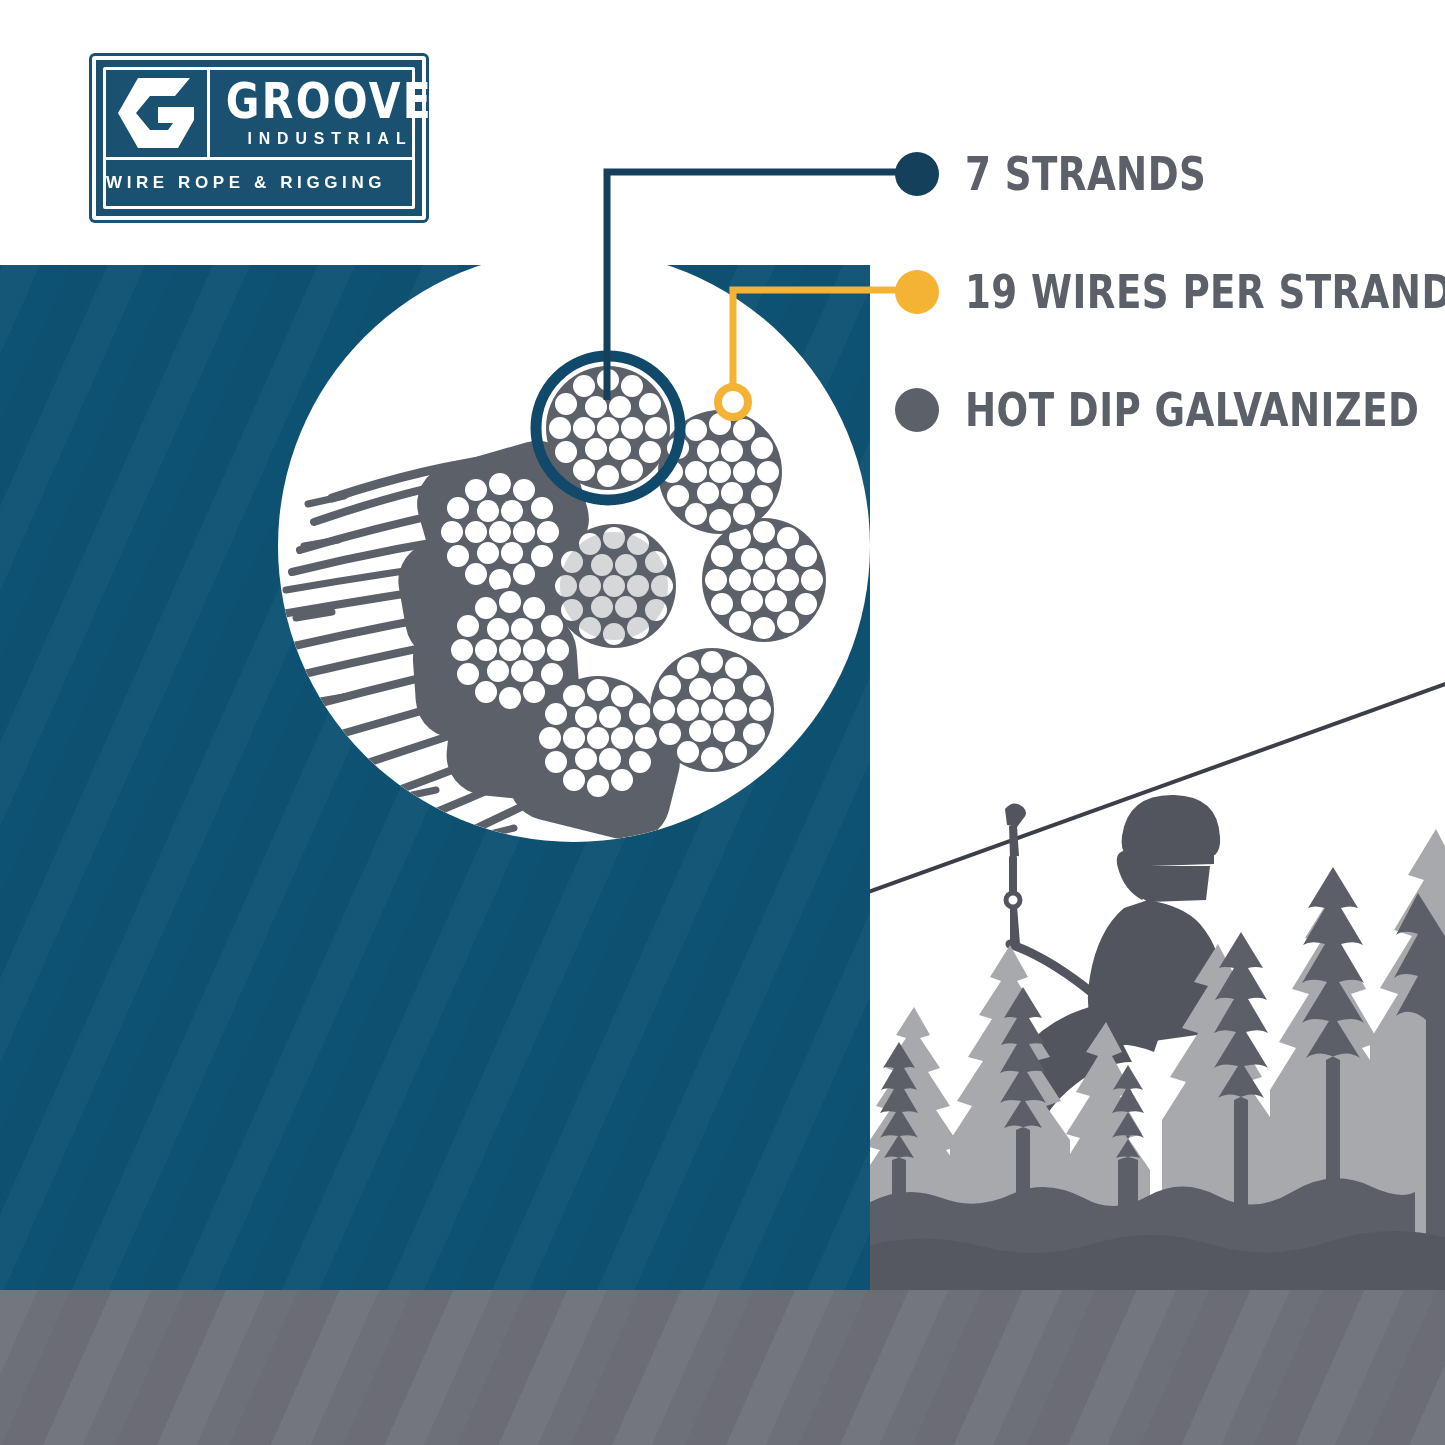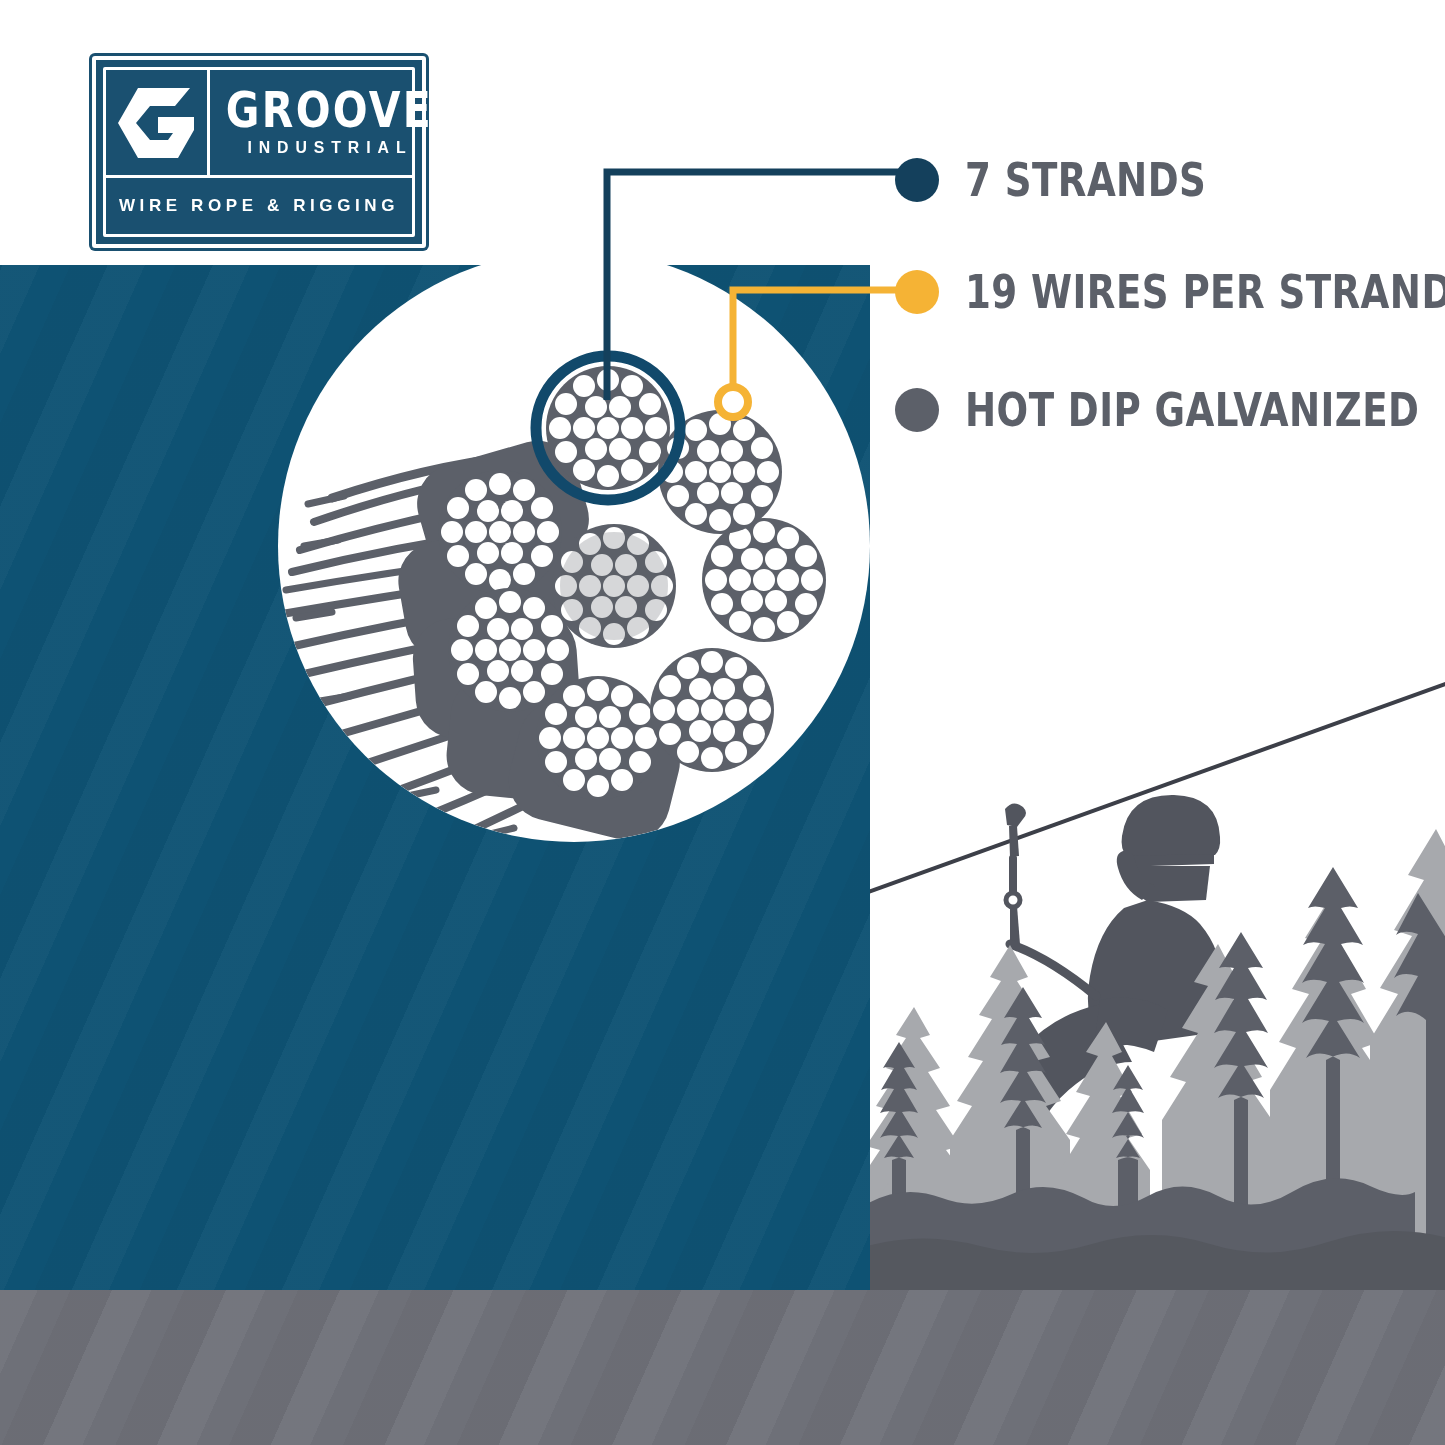--- a/index.html
+++ b/index.html
@@ -13,21 +13,21 @@
     position: relative;
     width: 1445px; height: 1445px;
     background: #ffffff;
     overflow: hidden;
   }
 
   
   #logo {
     position: absolute;
     left: 92px; top: 56px;
-    width: 334px; height: 192px;
+    width: 334px; height: 164px;
     background: #1a5070;
     border: 4px solid #ffffff;
     border-radius: 3px;
     box-shadow: 0 0 0 3px #1a5070;
     padding: 7px;
   }
   #logo-inner {
     width: 100%; height: 100%;
     border: 3px solid #ffffff;
     border-radius: 2px;
@@ -63,21 +63,21 @@
   .logo-industrial {
     color: #ffffff;
     font-weight: 700;
     font-size: 16.5px;
     letter-spacing: 7.2px;
     margin-top: 3px;
     transform: scaleX(0.96);
   }
   #logo-bottom {
     flex: 1;
-    display: flex; align-items: center; justify-content: center;
+    display: flex; align-items: center; justify-content: flex-start;
   }
   .logo-tagline {
     color: #ffffff;
     font-weight: 700;
     font-size: 17px;
     letter-spacing: 4.6px;
   }
 
   
   #blue-panel {
@@ -417,21 +417,21 @@
 
   <svg style="position:absolute; left:0; top:0; width:1445px; height:1445px; pointer-events:none;" aria-hidden="true">
 
     <polyline points="607,400 607,172 915,172" fill="none" stroke="#14405c" stroke-width="7"></polyline>
 
     <polyline points="733,398 733,290 915,290" fill="none" stroke="#f5b335" stroke-width="7"></polyline>
 
     <circle cx="733" cy="402" r="15" fill="#ffffff" stroke="#f5b335" stroke-width="8"></circle>
   </svg>
 
-  <div class="callout" style="left:895px; top:156px;">
+  <div class="callout" style="left:895px; top:150px;">
     <span class="callout-dot" style="width:44px;height:44px;background:#14405c;"></span>
     <span class="callout-label">7 STRANDS</span>
   </div>
 
   <div class="callout" style="left:895px; top:268px;">
     <span class="callout-dot" style="width:44px;height:44px;background:#f5b335;"></span>
     <span class="callout-label">19 WIRES PER STRAND</span>
   </div>
 
   <div class="callout" style="left:895px; top:386px;">

